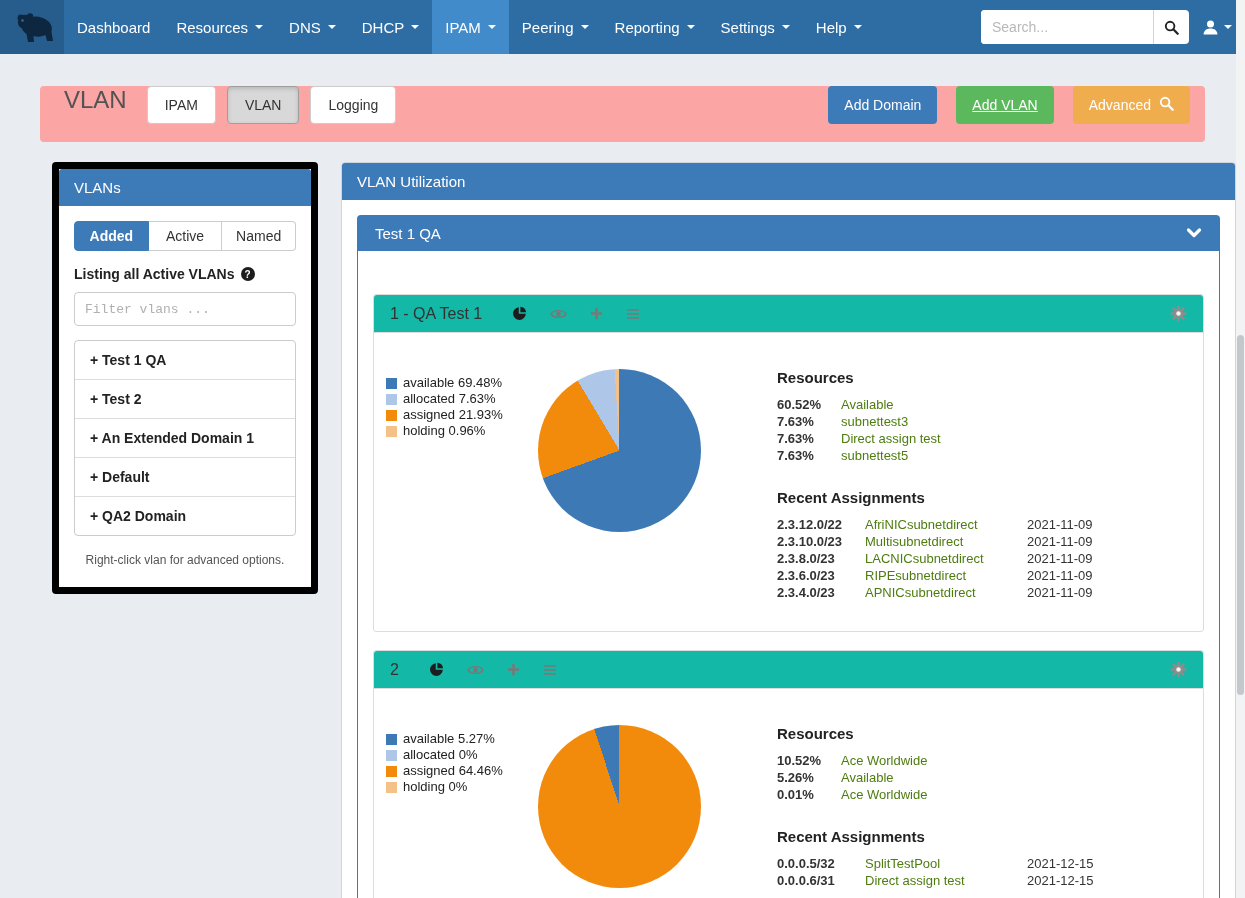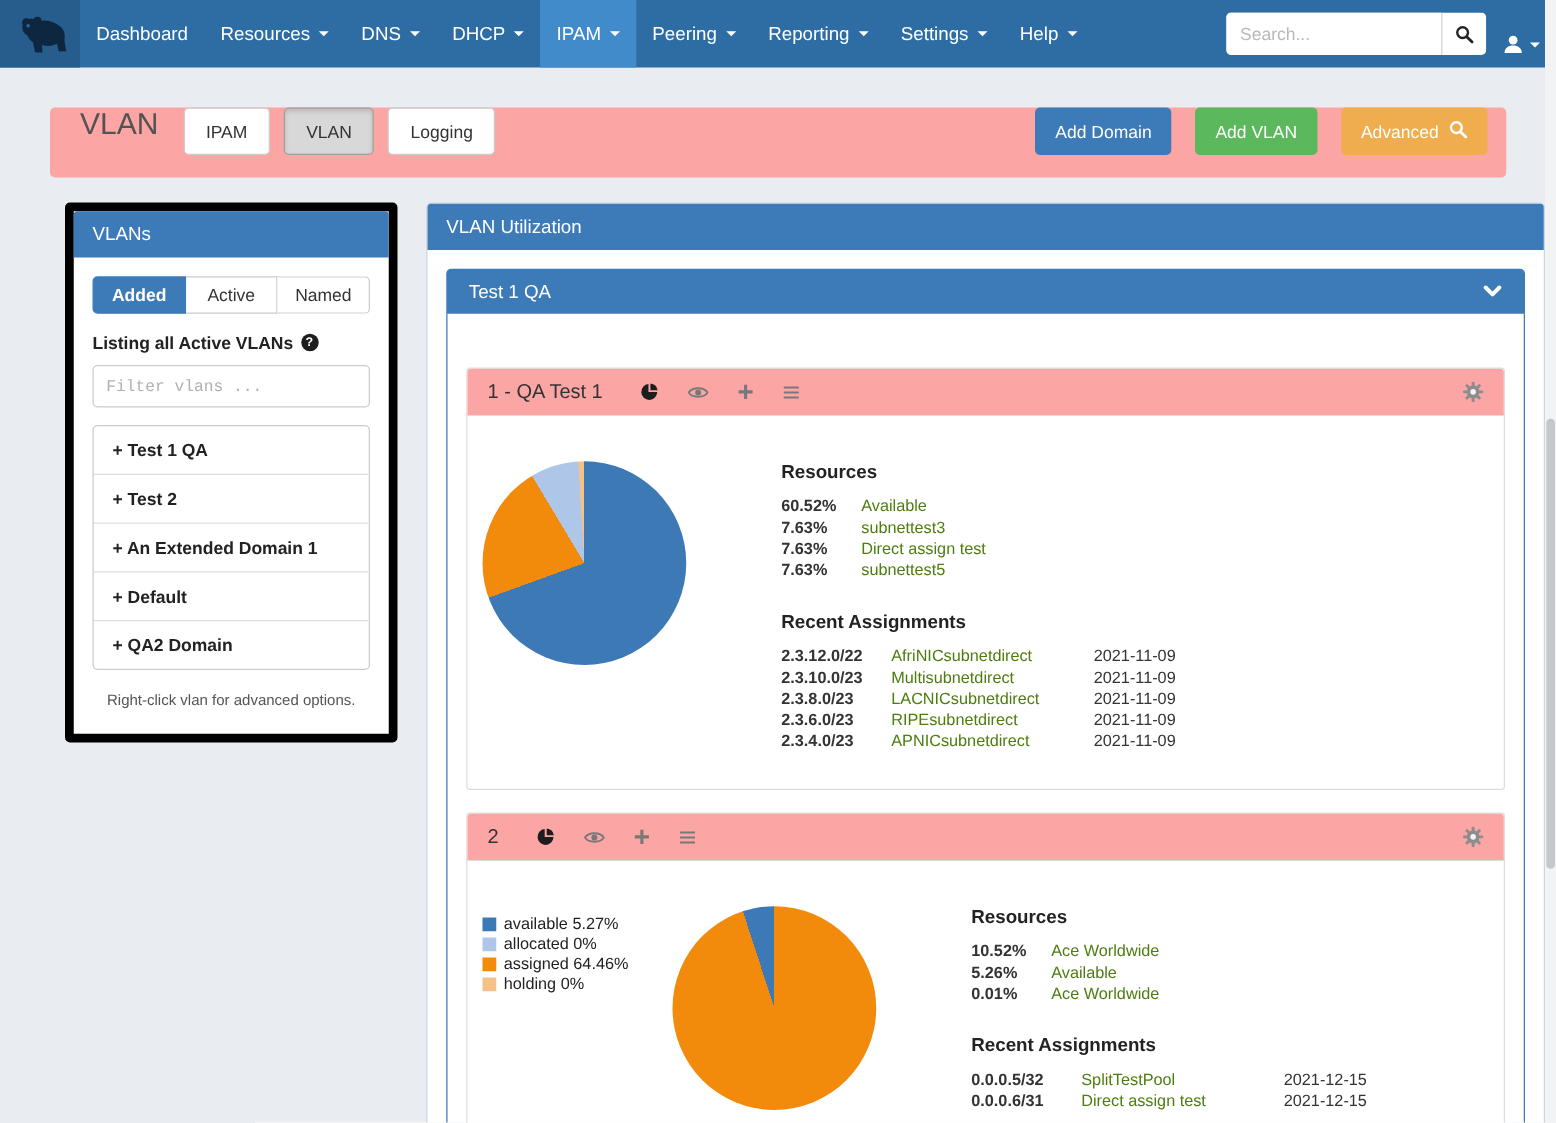--- a/index.html
+++ b/index.html
@@ -5,21 +5,21 @@
   *{box-sizing:border-box}
   html,body{margin:0;padding:0}
   body{width:1245px;height:898px;overflow:hidden;background:#e9edf1;font-family:"Liberation Sans",sans-serif;color:#333}
   
   .navbar{display:flex;align-items:center;height:54px;background:#2e6da4}
   .logo{width:64px;height:54px;background:#275d8c;display:flex;align-items:center;justify-content:center;flex:none}
   .nav-items{display:flex;height:54px}
   .nav-item{display:flex;align-items:center;gap:7px;padding:0 13px;height:54px;color:#fff;font-size:15px;cursor:pointer;white-space:nowrap}
   .nav-item.active{background:#428bca}
   .caret{width:0;height:0;border-left:4px solid transparent;border-right:4px solid transparent;border-top:4px solid #fff}
-  .nav-right{margin-left:auto;display:flex;align-items:flex-end;gap:13px;padding-right:13px}
+  .nav-right{margin-left:auto;display:flex;align-items:center;gap:13px;padding-right:13px}
   .search-group{display:flex;height:34px;border-radius:4px;overflow:hidden}
   .search-input{width:172px;height:34px;border:1px solid #fff;border-right:none;padding:0 10px;font-size:14px;outline:none;font-family:"Liberation Sans",sans-serif}
   .search-input::placeholder{color:#b8b8b8}
   .search-btn{width:36px;height:34px;background:#fff;border:none;border-left:1px solid #d5d5d5;display:flex;align-items:center;justify-content:center;cursor:pointer}
   .user-menu{display:flex;align-items:center;gap:5px;cursor:pointer}
   
   .container{padding:32px 40px 0}
   .page-header{background:#fca5a5;border-radius:4px;height:56px;display:flex;align-items:flex-start;padding:0 12px}
   .page-title{font-size:24px;color:#535353;font-weight:400;margin:0 20px 0 12px}
   .view-btn{height:38px;padding:0 17px;background:#fff;border:1px solid #ccc;border-radius:4px;font-size:14px;color:#333;margin-right:11px;cursor:pointer;font-family:"Liberation Sans",sans-serif}
@@ -48,21 +48,21 @@
   .vlan-item:last-child{border-bottom:none}
   .sidebar-note{text-align:center;font-size:12px;color:#555;margin:17px 0 5px}
   
   .main-panel{flex:1;margin-left:23px;border:1px solid #ccd6df;min-height:900px}
   .main-body{padding:15px}
   .group-bar{background:#3d7ab8;color:#fff;font-size:15px;height:36px;display:flex;align-items:center;padding:0 18px;border-radius:4px 4px 0 0;cursor:pointer}
   .chev{margin-left:auto;display:flex}
   .group-body{border:1px solid #3d7ab8;border-top:none;padding:43px 15px 20px;min-height:740px}
   
   .vlan-block{border:1px solid #ddd;border-radius:3px;margin-bottom:18px;background:#fff}
-  .block-header{background:#fca5a5;border-bottom:1px solid #ddd;padding:8px 16px;display:flex;align-items:center;border-radius:3px 3px 0 0;min-height:38px}
+  .block-header{background:#14b8a6;border-bottom:1px solid #ddd;padding:8px 16px;display:flex;align-items:center;border-radius:3px 3px 0 0;min-height:38px}
   .block-title{font-size:16px;color:#333;margin-right:30px}
   .block-icons{display:flex;align-items:center;gap:23px}
   .icon-btn{display:inline-flex;cursor:pointer;align-items:center}
   .gear-btn{margin-left:auto}
   .block-body{display:flex;padding:36px 24px 30px 12px;align-items:flex-start}
   .legend{width:152px;margin-top:6px;flex:none}
   .legend-item{display:flex;align-items:center;gap:6px;font-size:13px;line-height:16px;color:#222}
   .swatch{width:11px;height:11px;flex:none}
   .pie{width:163px;height:163px;border-radius:50%;flex:none}
   .right-col{margin-left:76px;width:402px}
@@ -152,21 +152,21 @@
 
 <div class="container">
   <div class="page-header">
     <h1 class="page-title">VLAN</h1>
     <div class="view-btns"><button class="view-btn">IPAM</button><button class="view-btn active">VLAN</button><button class="view-btn">Logging</button></div>
     <div class="actions">
         <button class="action-btn" style="background: rgb(61, 122, 184);">
     <span class="action-label">Add Domain</span>
 
   </button>
-        <button class="action-btn" style="background: rgb(92, 184, 92);">
+        <button class="action-btn" style="background: rgb(92, 184, 92); text-decoration: underline;">
     <span class="action-label">Add VLAN</span>
 
   </button>
         <button class="action-btn" style="background: rgb(240, 173, 78);">
     <span class="action-label">Advanced</span>
     <span class="action-search-icon">
       <svg width="15" height="15" viewBox="0 0 16 16">
               <circle cx="6.5" cy="6.5" r="4.6" fill="none" stroke="#fff" stroke-width="2"></circle>
               <line x1="10.2" y1="10.2" x2="14.6" y2="14.6" stroke="#fff" stroke-width="2.4" stroke-linecap="round"></line>
             </svg>
@@ -247,20 +247,38 @@
             <rect x="8.6" y="0.5" width="2.8" height="19" rx="1" transform="rotate(45 10 10)"></rect>
             <rect x="8.6" y="0.5" width="2.8" height="19" rx="1" transform="rotate(90 10 10)"></rect>
             <rect x="8.6" y="0.5" width="2.8" height="19" rx="1" transform="rotate(135 10 10)"></rect>
             <circle cx="10" cy="10" r="6"></circle>
           </g>
           <circle cx="10" cy="10" r="2.6" fill="#f4f4f4"></circle>
         </svg>
       </span>
     </div>
     <div class="block-body">
+      <div class="legend">
+                  <div class="legend-item">
+    <span class="swatch" style="background: rgb(61, 122, 181);"></span>
+    <span class="legend-text">available 69.48%</span>
+  </div>
+                  <div class="legend-item">
+    <span class="swatch" style="background: rgb(174, 198, 232);"></span>
+    <span class="legend-text">allocated 7.63%</span>
+  </div>
+                  <div class="legend-item">
+    <span class="swatch" style="background: rgb(242, 139, 12);"></span>
+    <span class="legend-text">assigned 21.93%</span>
+  </div>
+                  <div class="legend-item">
+    <span class="swatch" style="background: rgb(244, 194, 137);"></span>
+    <span class="legend-text">holding 0.96%</span>
+  </div>
+                </div>
       <div class="pie" style="background: conic-gradient(rgb(61, 122, 181) 0deg, rgb(61, 122, 181) 250.128deg, rgb(242, 139, 12) 250.128deg, rgb(242, 139, 12) 329.076deg, rgb(174, 198, 232) 329.076deg, rgb(174, 198, 232) 356.544deg, rgb(244, 194, 137) 356.544deg, rgb(244, 194, 137) 360deg);"></div>
       <div class="right-col">
         <div class="col-heading res-heading">Resources</div>
         <div class="res-rows">
                     <div class="res-row">
     <span class="res-pct">60.52%</span>
     <a class="plink res-link">Available</a>
   </div>
                     <div class="res-row">
     <span class="res-pct">7.63%</span>

